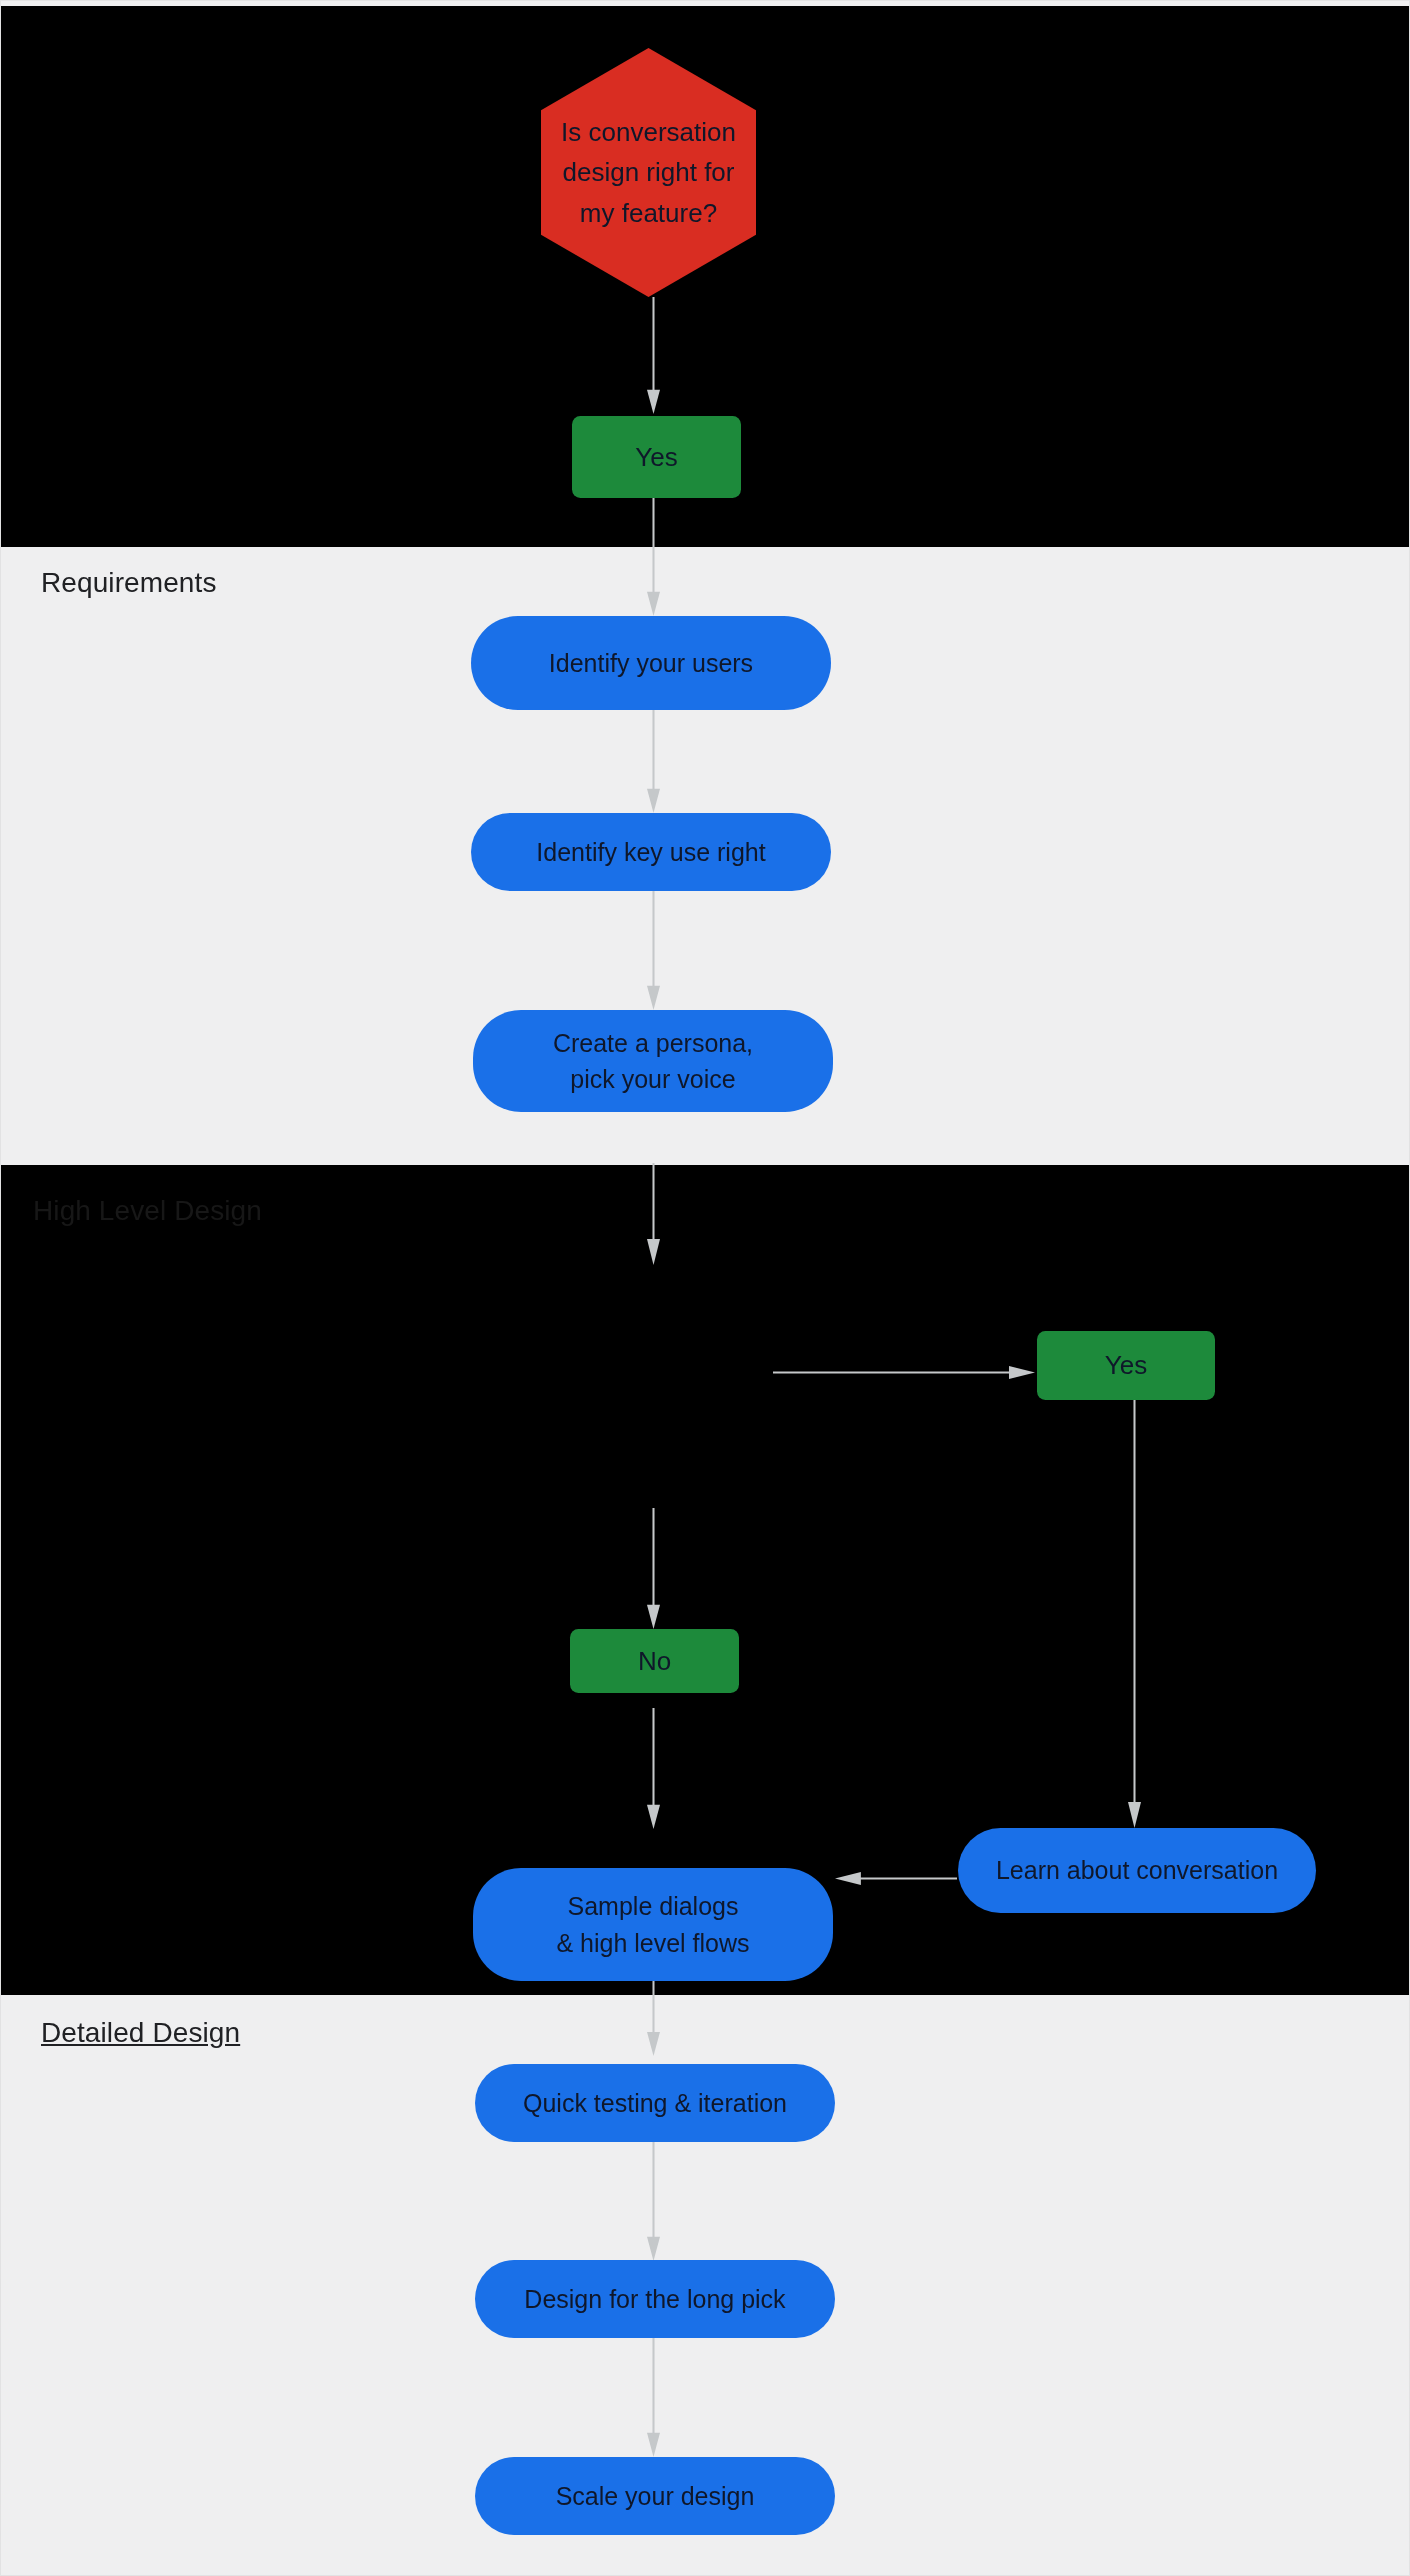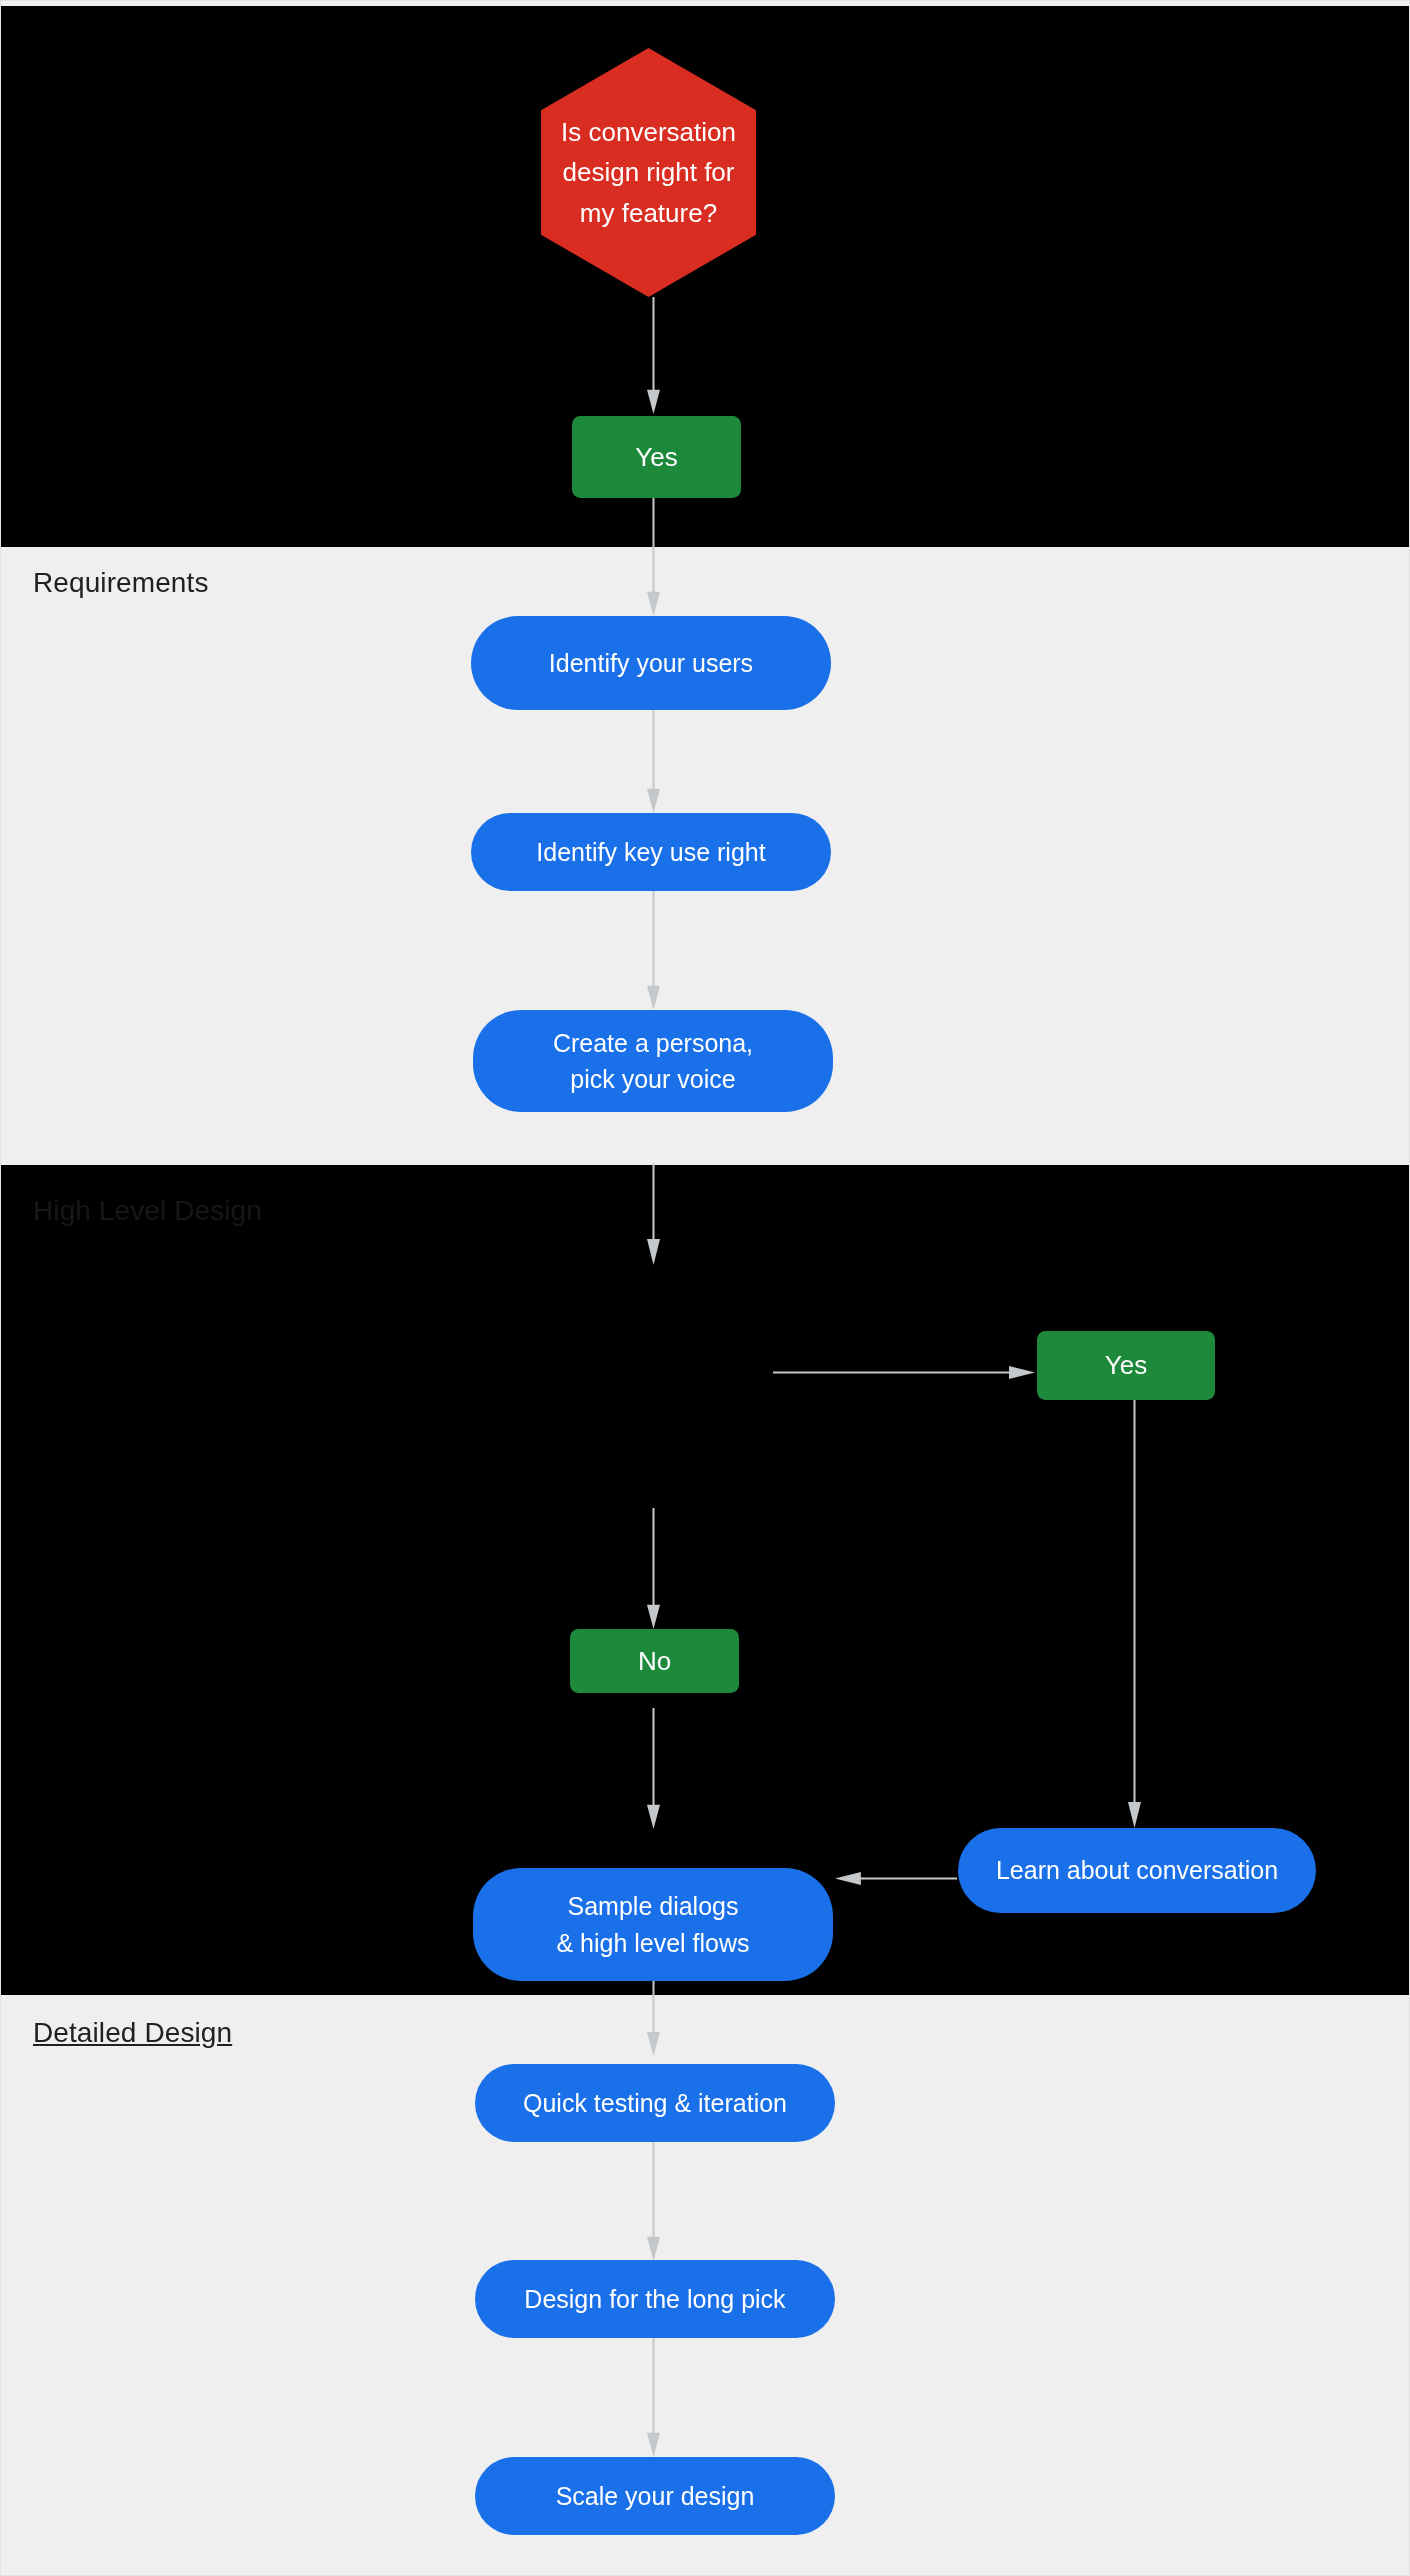--- a/index.html
+++ b/index.html
@@ -44,32 +44,32 @@
   .band.light { background: #efeff0; }
 
   .band-label {
     position: absolute;
     left: 33px;
     font-size: 28px;
     letter-spacing: 0.1px;
     line-height: 1;
     white-space: nowrap;
   }
-  .band-label.on-light { color: #202124; }
+  .band-label.on-light { color: #202124; margin-left: 8px; }
   .band-label.on-dark  { color: #171717; }
 
   
   .node {
     position: absolute;
     box-sizing: border-box;
     display: flex;
     align-items: center;
     justify-content: center;
     text-align: center;
-    color: #ffffff;
+    color: #0f172a;
     z-index: 20;
   }
 
   .node .node-text {
     display: block;
     width: 100%;
     white-space: pre-line;
   }
 
   

